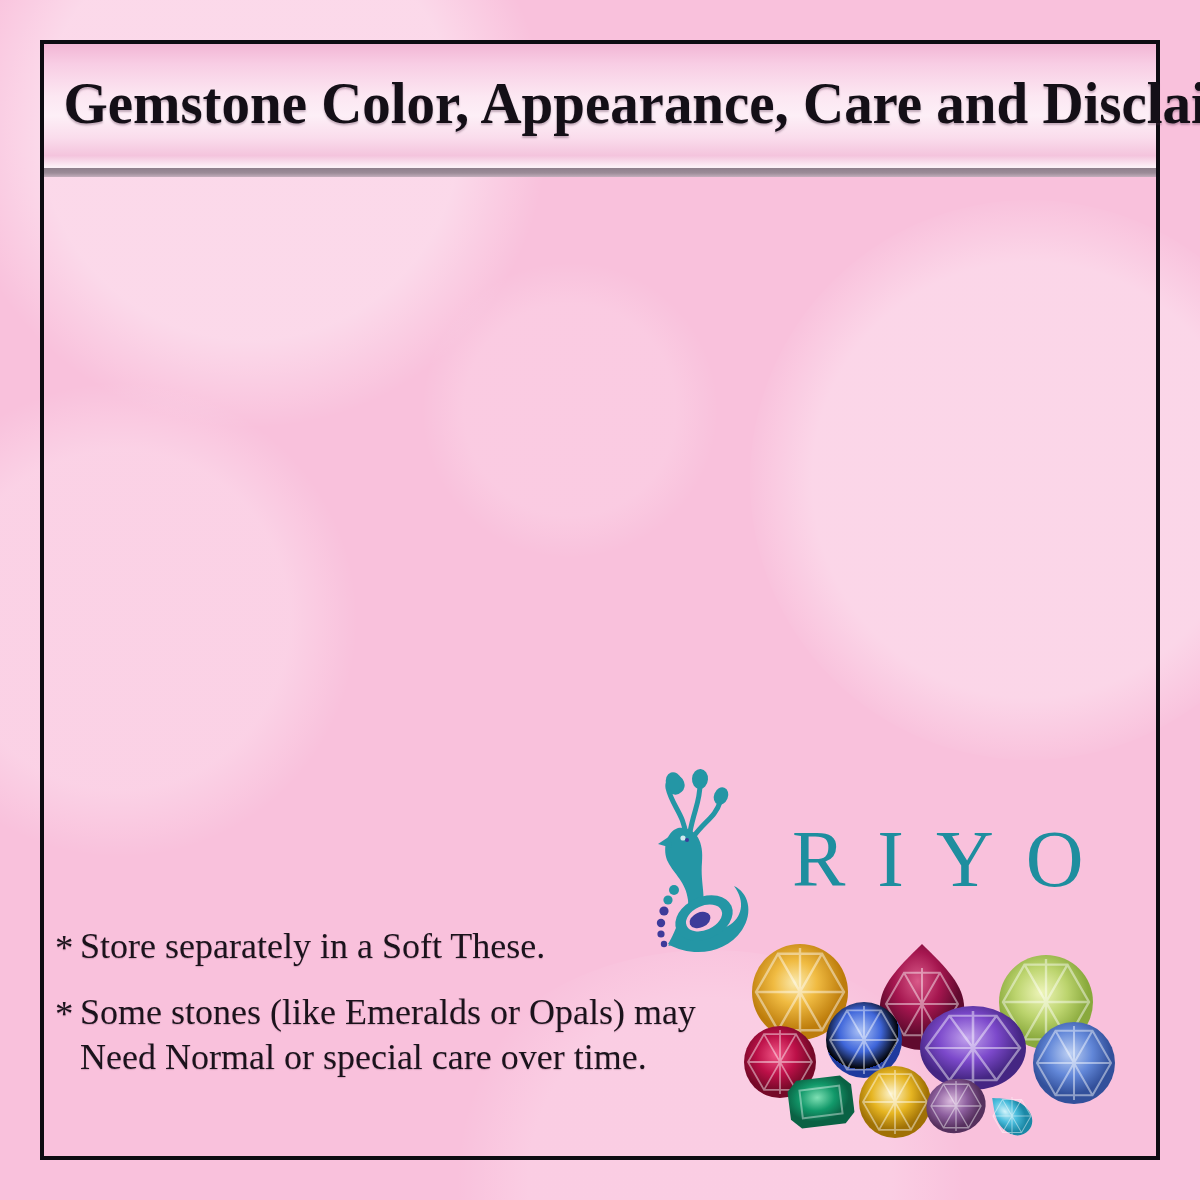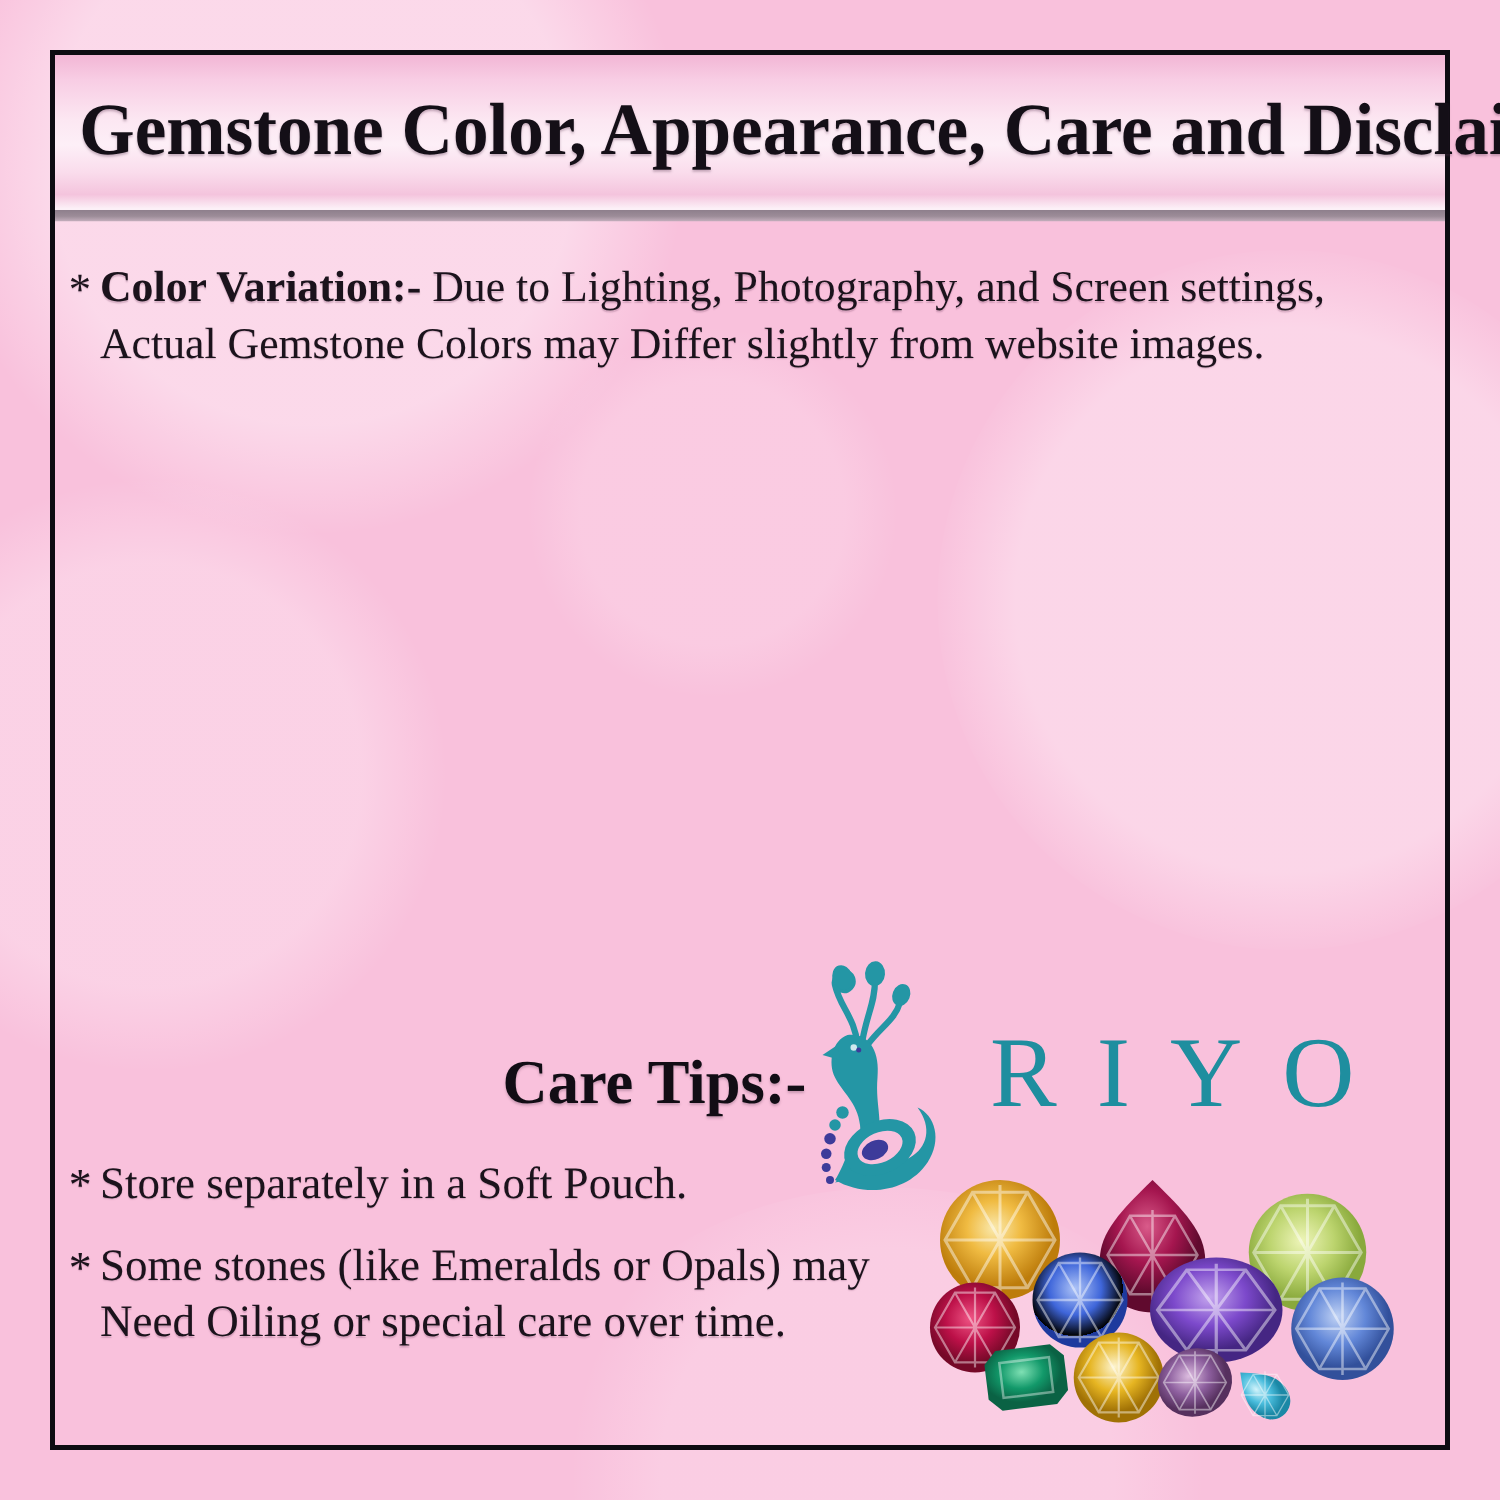--- a/index.html
+++ b/index.html
@@ -88,26 +88,22 @@
   <div class="swirl sw4"></div>
   <div class="swirl sw5"></div>
 
   <div class="frame">
 
     <div class="titleband">
       <h1 class="title">Gemstone Color, Appearance, Care and Disclaimer</h1>
     </div>
 
     <ul class="plain disclaimers">
-      <li>
-        <span class="star">*</span><b>Color Variation:-</b><span> Due to Lighting, Photography, and Screen settings, Actual Gemstone Colors may Differ slightly from website images.</span>
-      </li>
     </ul>
 
-    <div class="care-heading">Care Tips:-</div>
 
     <svg class="brand-logo" viewBox="0 0 132 192">
       <g fill="#2496a5">
         <path d="M52,70 C50,48 38,40 34,22 C33,17 36,12 41,12 C48,12 50,20 46,24 C42,28 36,26 36,20" fill="none" stroke="#2496a5" stroke-width="5" stroke-linecap="round"></path>
         <ellipse cx="40" cy="16" rx="8" ry="10" transform="rotate(-18 40 16)"></ellipse>
         <path d="M56,66 C60,44 66,36 66,18" fill="none" stroke="#2496a5" stroke-width="5" stroke-linecap="round"></path>
         <ellipse cx="66" cy="13" rx="8" ry="10" transform="rotate(4 66 13)"></ellipse>
         <path d="M60,70 C70,56 82,50 86,36" fill="none" stroke="#2496a5" stroke-width="5" stroke-linecap="round"></path>
         <ellipse cx="87" cy="30" rx="7" ry="9" transform="rotate(22 87 30)"></ellipse>
         <path d="M44,62 C62,60 70,76 68,96 C66,120 74,132 66,152 C60,168 46,178 34,180 C50,166 56,152 54,134 C52,116 40,108 34,96 C28,84 32,66 44,62 Z"></path>
@@ -128,24 +124,24 @@
           <circle cx="30" cy="178" r="3.2"></circle>
       </g>
       <circle cx="49" cy="72" r="2.6" fill="#cfe8ee"></circle>
       <circle cx="53" cy="74" r="2" fill="#3d3b9a"></circle>
     </svg>
 
     <div class="brand-wordmark">RIYO</div>
 
     <ul class="plain care-tips">
       <li>
-        <span class="star">*</span><span>Store separately in a Soft Pouch.</span>
+        <span class="star">*</span><span>Store separately in a Soft These.</span>
       </li>
       <li>
-        <span class="star">*</span><span>Some stones (like Emeralds or Opals) may Need Oiling or special care over time.</span>
+        <span class="star">*</span><span>Some stones (like Emeralds or Opals) may Need Normal or special care over time.</span>
       </li>
     </ul>
 
     <svg class="gems" viewBox="0 0 462 248">
       <defs>
         <radialGradient id="gCit" cx="45%" cy="40%">
             <stop offset="0%" stop-color="#fae9ae"></stop>
             <stop offset="45%" stop-color="#f0bb42"></stop>
             <stop offset="100%" stop-color="#bd7c0b"></stop>
           </radialGradient>

